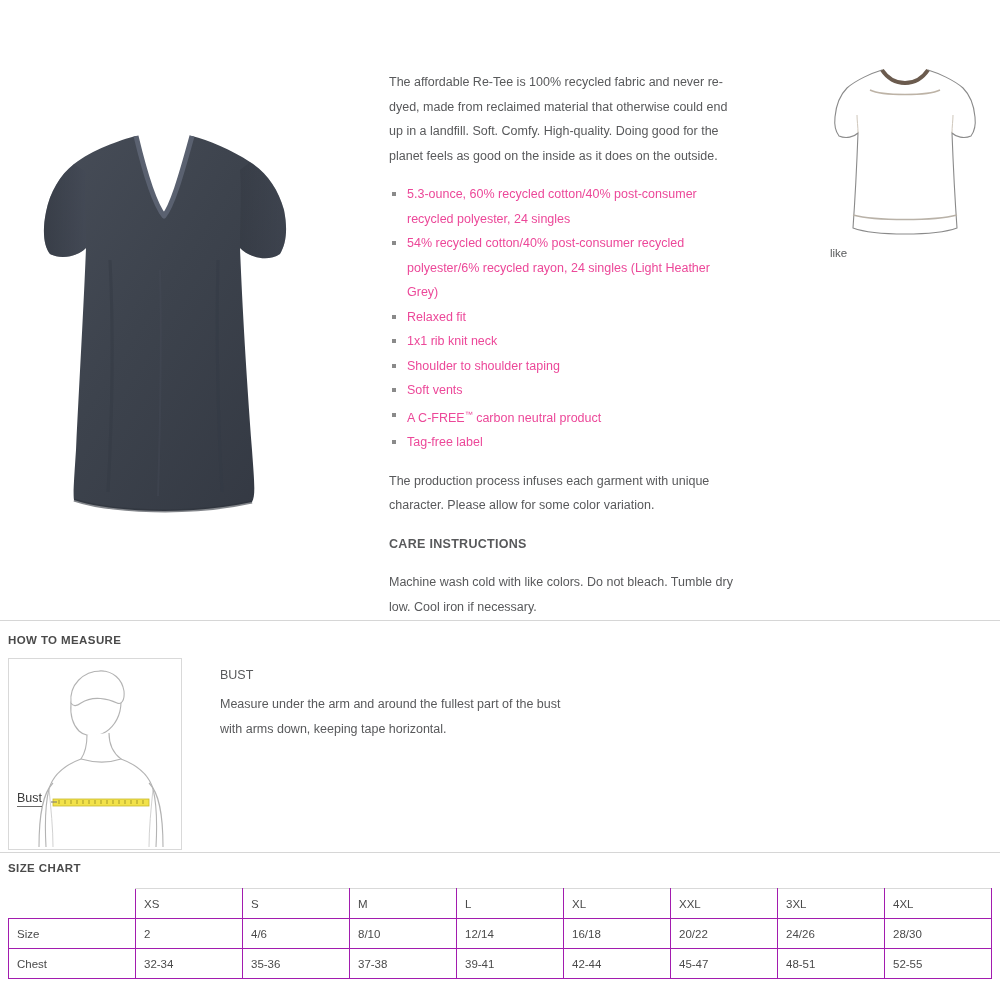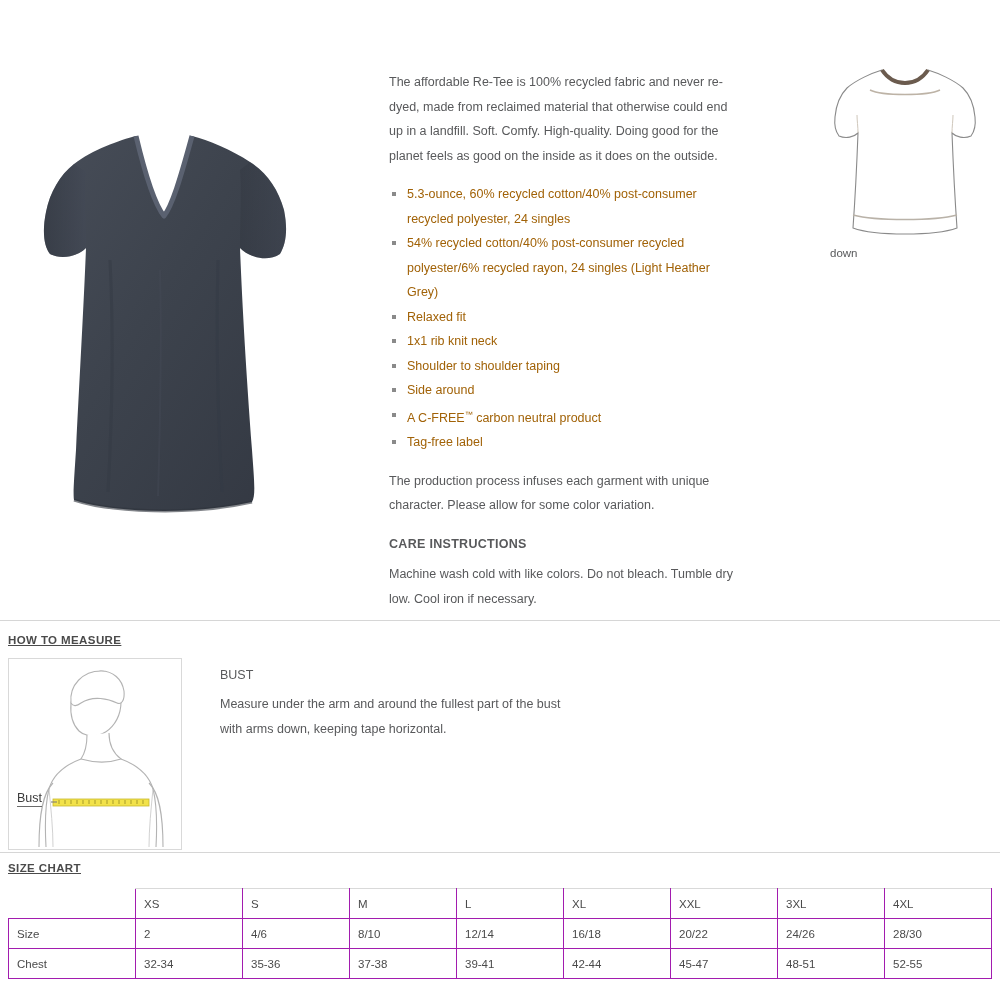--- a/index.html
+++ b/index.html
@@ -59,38 +59,38 @@
   .feature-list {
     list-style: none;
     margin: 0 0 14px 0;
     padding: 0;
   }
   .feature-list li {
     position: relative;
     padding-left: 18px;
     font-size: 12.5px;
     line-height: 24.5px;
-    color: #a16207;
+    color: #ec4899;
     margin-bottom: 0px;
   }
   .feature-list li:before {
     content: "";
     position: absolute;
     left: 3px;
     top: 10px;
     width: 4px;
     height: 4px;
     background: #8a8a8a;
   }
   .care-title {
     font-size: 12.5px;
     font-weight: bold;
     color: #58595b;
     letter-spacing: 0.3px;
-    margin: 0 0 6px 0;
+    margin: 0 0 14px 0;
     line-height: 24.5px;
   }
   .sup {
     font-size: 8px;
     vertical-align: super;
   }
 
   
   .lineart-col {
     position: absolute;
@@ -116,21 +116,20 @@
     width: 1000px;
     height: 1px;
     background: #d6d6d6;
   }
   .section-heading {
     position: absolute;
     font-size: 11.5px;
     font-weight: bold;
     color: #4a4a4a;
     letter-spacing: 0.4px;
-    text-decoration: underline;
   }
 
   .measure-figure {
     position: absolute;
     left: 8px;
     top: 658px;
     width: 172px;
     height: 190px;
     border: 1px solid #d9d9d9;
     background: #ffffff;
@@ -247,21 +246,21 @@
 
     <div class="desc-col">
       <p class="desc-para">The affordable Re-Tee is 100% recycled fabric and never re-dyed, made from reclaimed material that otherwise could end up in a landfill. Soft. Comfy. High-quality. Doing good for the planet feels as good on the inside as it does on the outside.</p>
 
       <ul class="feature-list">
         <li>5.3-ounce, 60% recycled cotton/40% post-consumer recycled polyester, 24 singles</li>
         <li>54% recycled cotton/40% post-consumer recycled polyester/6% recycled rayon, 24 singles (Light Heather Grey)</li>
         <li>Relaxed fit</li>
         <li>1x1 rib knit neck</li>
         <li>Shoulder to shoulder taping</li>
-        <li>Side around</li>
+        <li>Soft vents</li>
         <li><span>A C-FREE</span><span class="sup">™</span><span> carbon neutral product</span></li>
         <li>Tag-free label</li>
       </ul>
 
       <p class="desc-para">The production process infuses each garment with unique character. Please allow for some color variation.</p>
 
       <div class="care-title">CARE INSTRUCTIONS</div>
       <p class="desc-para">Machine wash cold with like colors. Do not bleach. Tumble dry low. Cool iron if necessary.</p>
     </div>
 
@@ -278,21 +277,21 @@
                    C 144 46, 140 35, 133 28
                    C 124 20, 108 13, 98 10
                    C 92 20, 84 24, 75 24
                    C 66 24, 58 20, 52 10 Z" fill="#ffffff" stroke="#8a8a8a" stroke-width="1.1"></path>
           <path d="M52 10 C 58 19, 66 23, 75 23 C 84 23, 92 19, 98 10" fill="none" stroke="#6b5b4e" stroke-width="4" stroke-linejoin="round"></path>
           <path d="M40 30 C 52 36, 98 36, 110 30" fill="none" stroke="#bdb3a6" stroke-width="1.4"></path>
           <path d="M23 155 C 45 161, 105 161, 127 155" fill="none" stroke="#b9b2a8" stroke-width="1.6"></path>
           <path d="M28 73 C 28 67, 27 60, 27 55" fill="none" stroke="#cfc7bb" stroke-width="1"></path>
           <path d="M122 73 C 122 67, 123 60, 123 55" fill="none" stroke="#cfc7bb" stroke-width="1"></path>
         </svg>
-        <div class="lineart-caption">down</div>
+        <div class="lineart-caption">like</div>
       </div>
     </div>
   </div>
 
   <div class="section-divider" style="top:620px;"></div>
   <div class="section-heading" style="left:8px; top:634px;">HOW TO MEASURE</div>
 
   <div class="measure-figure">
     <svg width="170" height="188" viewBox="0 0 170 188" xmlns="http://www.w3.org/2000/svg">
 

